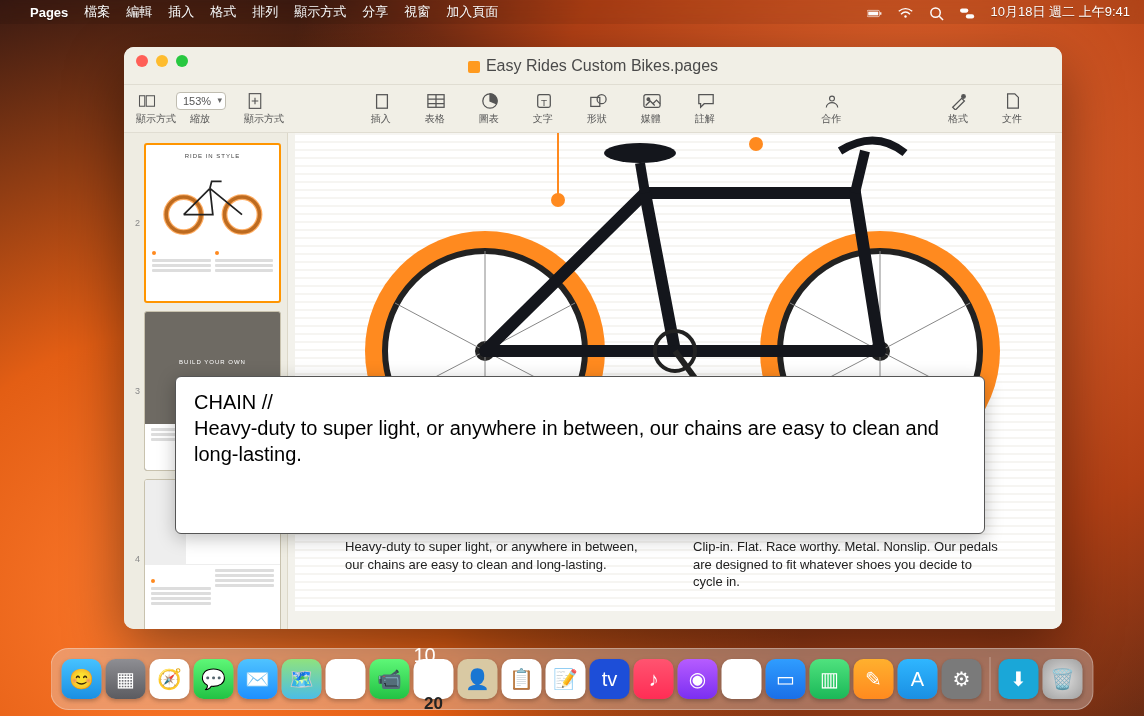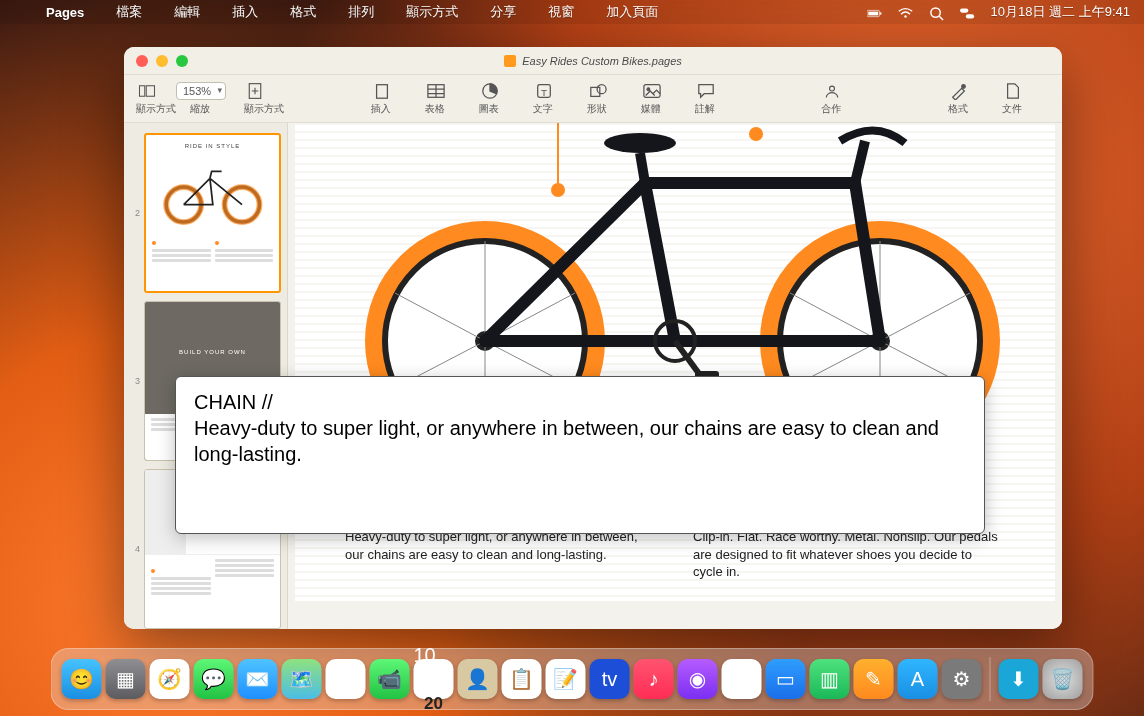--- a/index.html
+++ b/index.html
@@ -10,36 +10,35 @@
                 linear-gradient(135deg, #5b3724, #2a1712);
     position:relative;
   }
 
   
   .menubar { position:absolute; top:0; left:0; right:0; height:24px;
     background: rgba(0,0,0,.08); backdrop-filter:blur(6px);
     display:flex; align-items:center; padding:0 14px; color:#fff; font-size:13px;
     text-shadow:0 1px 1px rgba(0,0,0,.35);
   }
-  .menubar .left { display:flex; gap:32px; align-items:center; }
+  .menubar .left { display:flex; gap:16px; align-items:center; }
   .menubar .left .apple { font-size:15px; }
   .menubar .left .app { font-weight:700; }
   .menubar .right { margin-left:auto; display:flex; gap:16px; align-items:flex-end; }
   .menubar .ico { display:inline-flex; align-items:center; }
   .menubar svg { width:15px; height:15px; fill:#fff; }
 
   
   .window { position:absolute; left:124px; top:47px; width:938px; height:582px;
     background:#f5f5f3; border-radius:10px; box-shadow:0 20px 60px rgba(0,0,0,.45);
     overflow:hidden; display:flex; flex-direction:column;
   }
-  .titlebar { height:28px; display:flex; align-items:center; justify-content:center;
-    font-size:11px; color:#4a4a4a; background:#f1efe6; border-bottom:1px solid #e0ddd2;
+  .titlebar { height:38px; display:flex; align-items:center; justify-content:center;
+    font-size:16px; color:#4a4a4a; background:#f1efe6; border-bottom:1px solid #e0ddd2;
     position:relative;
-    font-style:italic;
   }
   .traffic { position:absolute; left:12px; top:8px; display:flex; gap:8px; }
   .traffic span { width:12px; height:12px; border-radius:50%; }
   .tr-red{background:#ff5f57;} .tr-yel{background:#febc2e;} .tr-grn{background:#28c840;}
   .title-ico { display:inline-block; width:12px;height:12px;border-radius:2px;background:#ff9a1f;margin-right:6px;vertical-align:-2px;}
 
   .toolbar { height:48px; background:#f1efe6; display:flex; align-items:center;
     padding:0 12px; gap:6px; font-size:10px; color:#555; border-bottom:1px solid #e0ddd2;}
   .tbtn { display:flex; flex-direction:column; align-items:flex-start; min-width:48px; gap:2px;}
   .tbtn .ti { width:22px;height:18px; display:flex;align-items:center;justify-content:center;}

